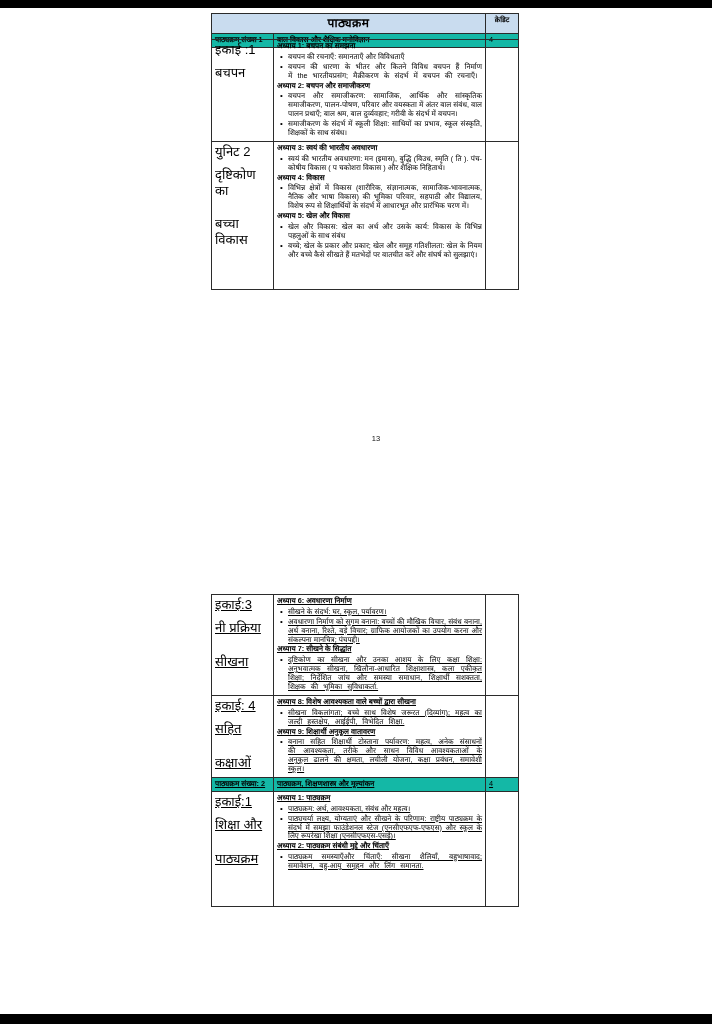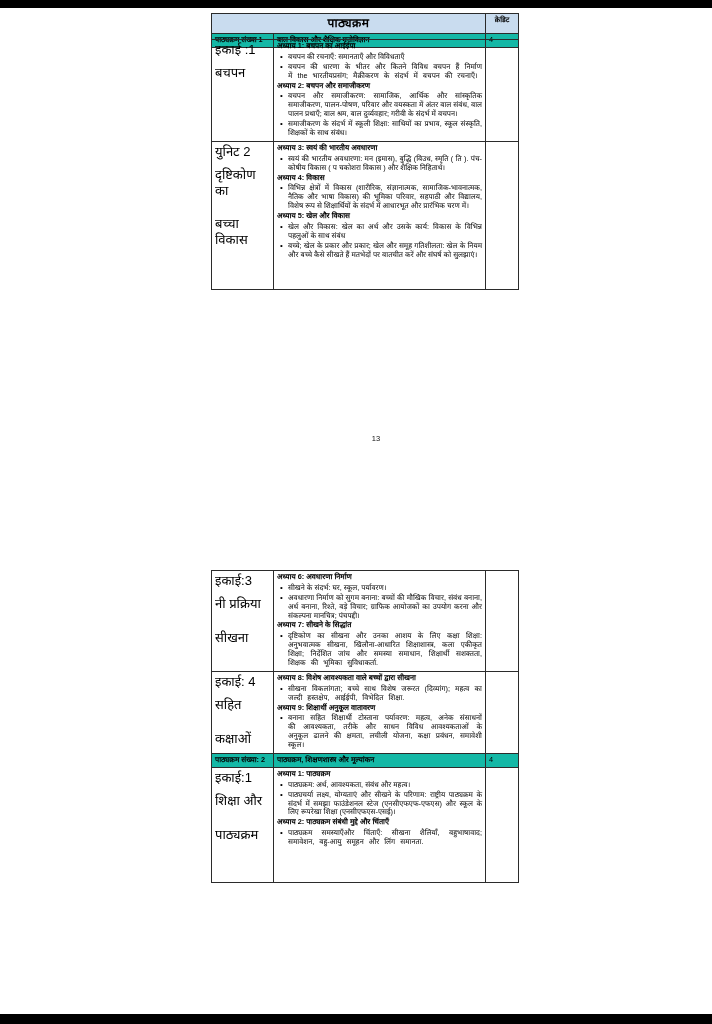--- a/index.html
+++ b/index.html
@@ -162,21 +162,21 @@
           <col class="c3">
         </colgroup>
       <tbody>
 
         <tr>
           <td class="unit-label">
             <span>इकाई :1</span>
             <span class="u-name">बचपन</span>
           </td>
           <td>
-            <div class="chapter">अध्याय 1: बचपन का आईईपा</div>
+            <div class="chapter">अध्याय 1: बचपन का समझना</div>
             <ul class="bul">
               <li class="just">बचपन की रचनाएँ: समानताएँ और विविधताएँ</li>
               <li class="just spaced">बचपन की धारणा के भीतर और कितने विविध बचपन  हैं  निर्माण  में  the  भारतीयप्रसंग; मैक्रीकरण के संदर्भ में बचपन की रचनाएँ।</li>
             </ul>
             <div class="chapter mt">अध्याय 2: बचपन और समाजीकरण</div>
             <ul class="bul">
               <li class="just">बचपन और समाजीकरण: सामाजिक, आर्थिक और सांस्कृतिक समाजीकरण, पालन-पोषण, परिवार और वयस्कता में अंतर बाल संबंध, बाल पालन प्रथाएँ; बाल श्रम, बाल दुर्व्यवहार; गरीबी के संदर्भ में बचपन।</li>
               <li class="just">समाजीकरण के संदर्भ में स्कूली शिक्षा: साथियों का प्रभाव, स्कूल संस्कृति, शिक्षकों के साथ संबंध।</li>
             </ul>
           </td>
@@ -210,21 +210,21 @@
       </tbody>
     </table>
 
     <div class="pagenum pg13">13</div>
   </div>
 
   <div class="sheet-divider"></div>
 
   <div class="sheet sheet2">
 
-    <table class="syl" style="position:absolute; left:211px; top:60px; width:307px;">
+    <table class="syl" style="position:absolute; left:211px; top:84px; width:307px;text-decoration:underline;">
       <colgroup>
           <col class="c1">
           <col class="c2">
           <col class="c3">
         </colgroup>
       <tbody>
 
         <tr>
           <td class="unit-label">
             <span>इकाई:3</span>

